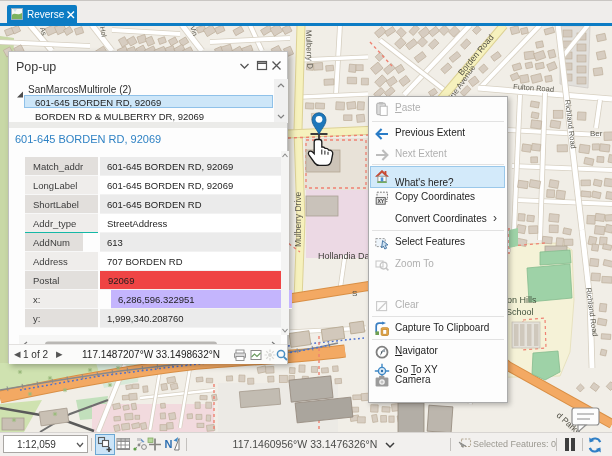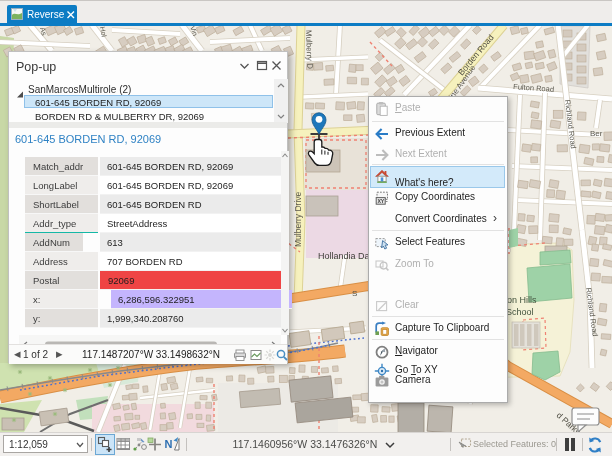--- a/index.html
+++ b/index.html
@@ -626,21 +626,21 @@
             <path d="M2,1 L6,1 L4,4 Z" fill="#cfe0ea"></path>
           </svg></span>
         <span style="position:absolute;left:20px;top:4px;font-size:10px;color:#ffffff;">Reverse</span>
         <span style="position:absolute;left:59px;top:5px;display:block;width:10px;height:10px;line-height:0;"><svg width="10" height="10">
             <path d="M1.5,1.5 L8,8 M8,1.5 L1.5,8" stroke="#fff" stroke-width="1.4"></path>
           </svg></span>
       </div>
     </div>
     <div style="position:absolute;left:0;top:432px;width:612px;height:24px;background:#f2f0ee;border-top:1px solid #d8d5d2;box-sizing:border-box;z-index:40;">
       <div style="position:absolute;left:3px;top:2px;width:85px;height:18px;background:#fff;border:1px solid #a9a6a3;box-sizing:border-box;">
-        <span style="position:absolute;left:5px;top:3px;font-size:10px;color:#333;">1:12,059</span>
+        <span style="position:absolute;left:13px;top:3px;font-size:10px;color:#333;">1:12,059</span>
         <svg style="position:absolute;right:3px;top:6px;" width="8" height="6">
           <path d="M1,1 L4,4.5 L7,1" fill="none" stroke="#555" stroke-width="1.2"></path>
         </svg>
       </div>
       <div style="position:absolute;left:91px;top:5px;width:1px;height:13px;background:#c4c1be;"></div>
       <div style="position:absolute;left:95px;top:1px;width:20px;height:21px;background:#cbe4f7;border:1px solid #6ba7d4;box-sizing:border-box;"><svg width="18" height="19">
           <rect x="2.5" y="2.5" width="6" height="6" fill="none" stroke="#5a5a5a" stroke-width="1.1"></rect>
           <rect x="6.5" y="5.5" width="6" height="6" fill="#fff" stroke="#5a5a5a" stroke-width="1.1"></rect>
           <path d="M13,12 v5 M10.5,14.5 h5" stroke="#3c3c3c" stroke-width="1.6"></path>
         </svg></div>

